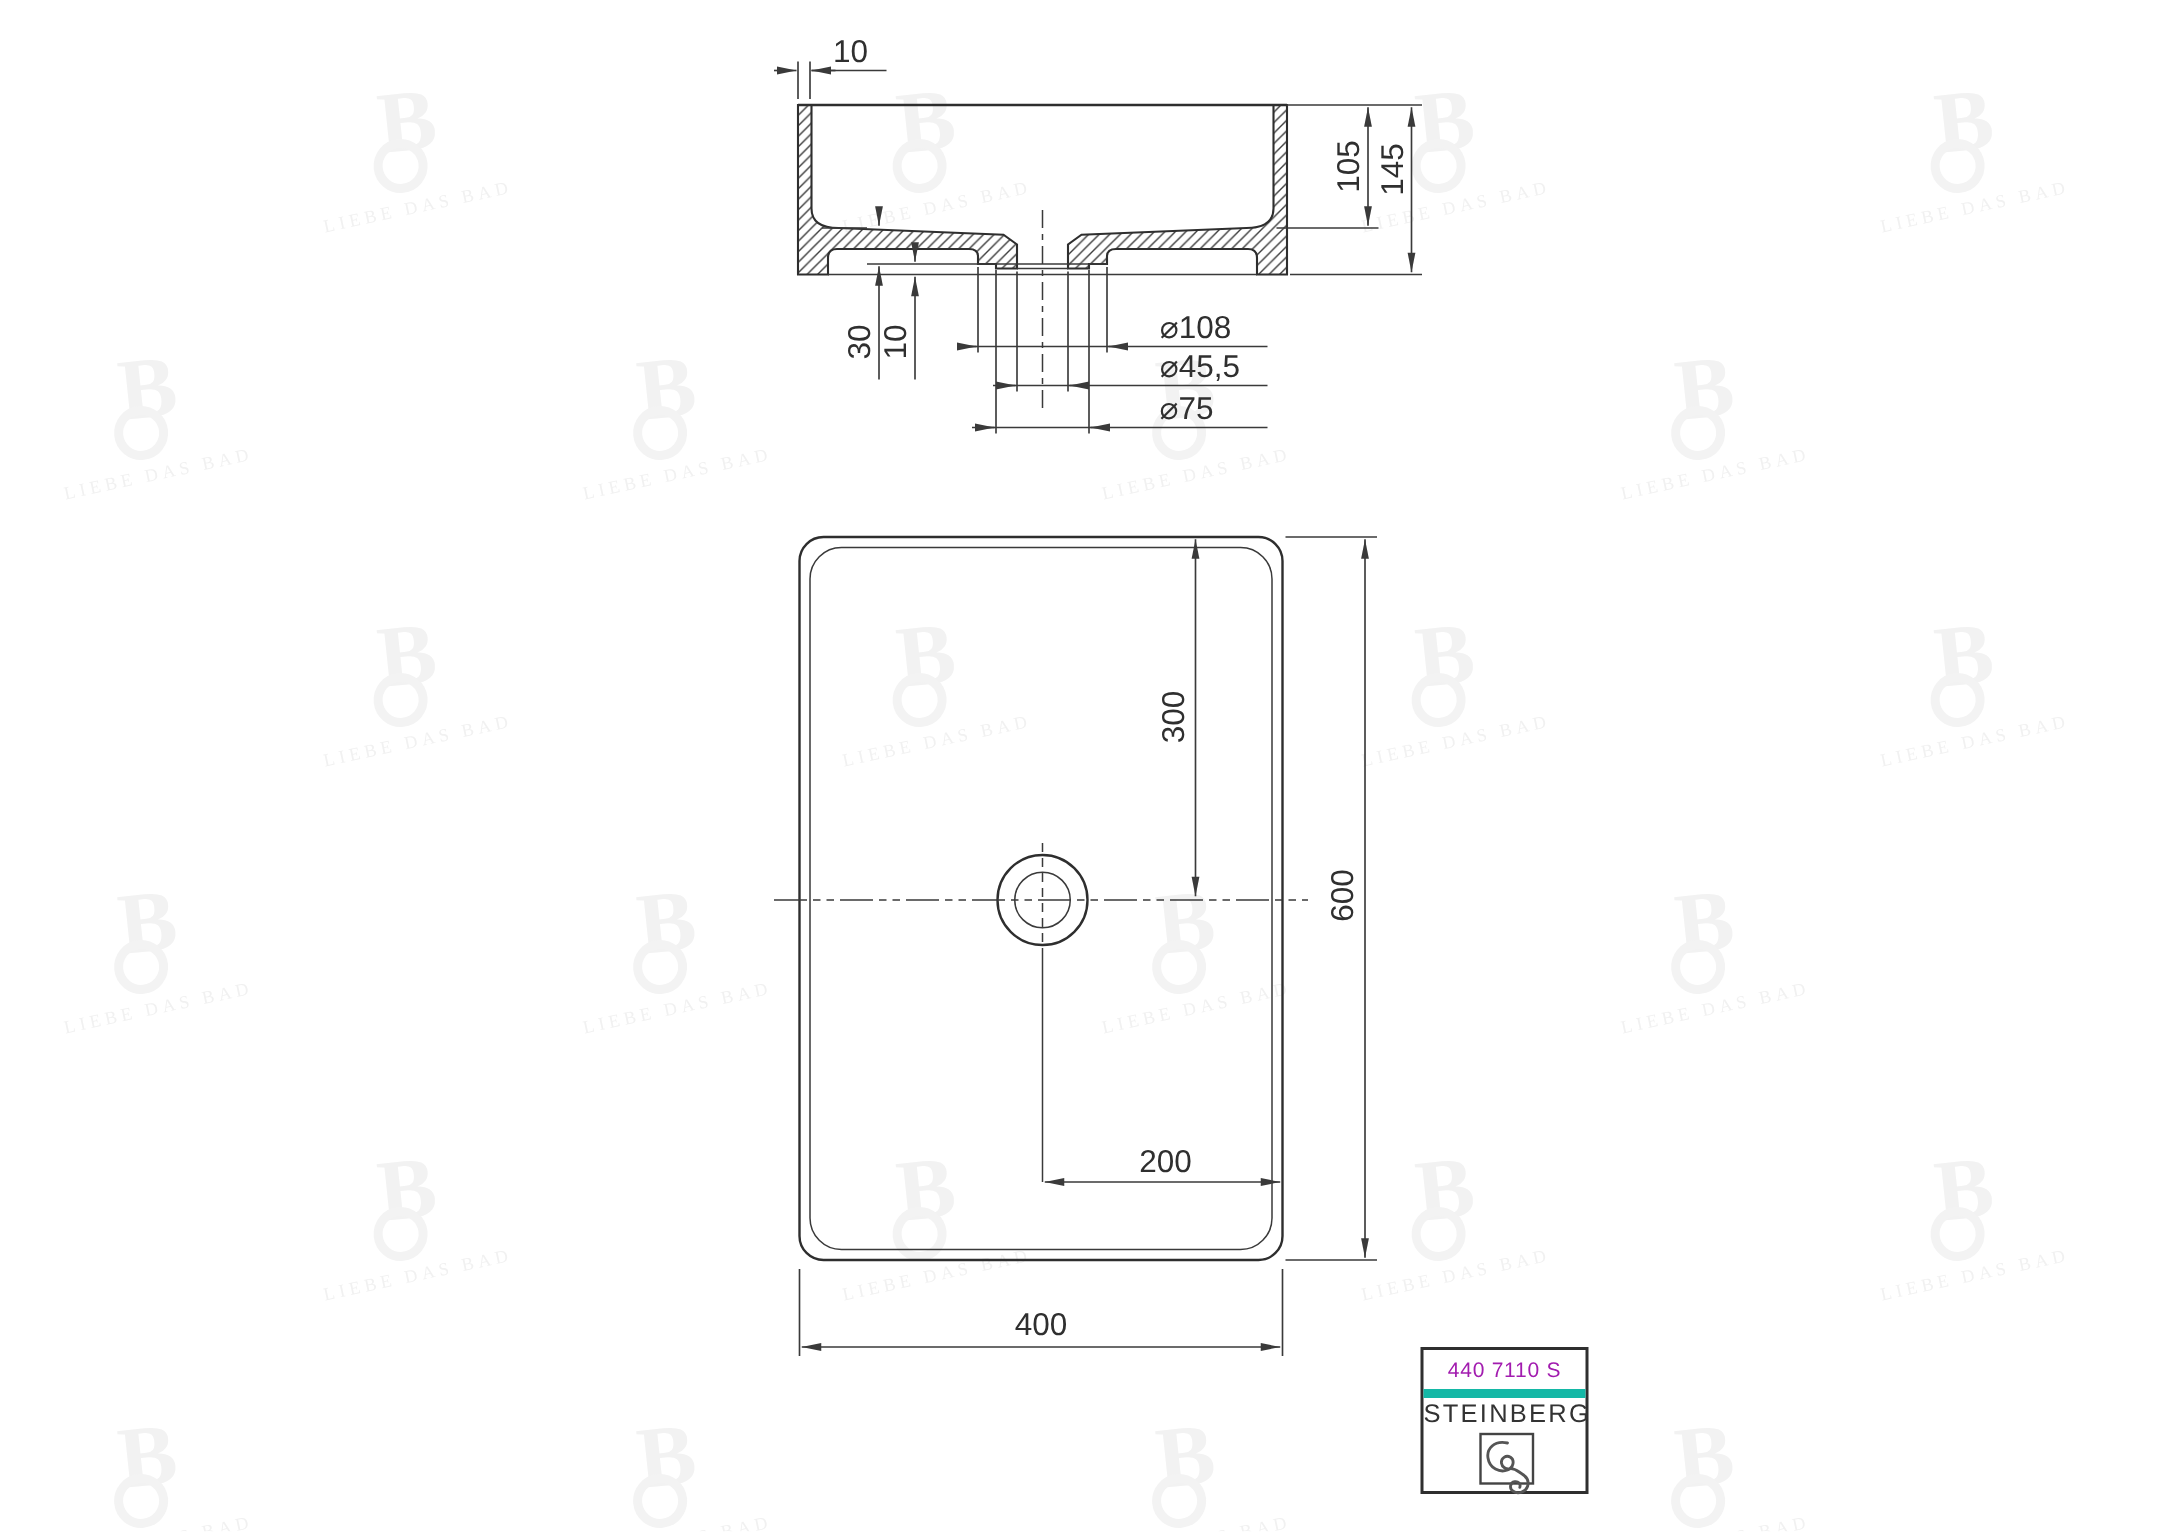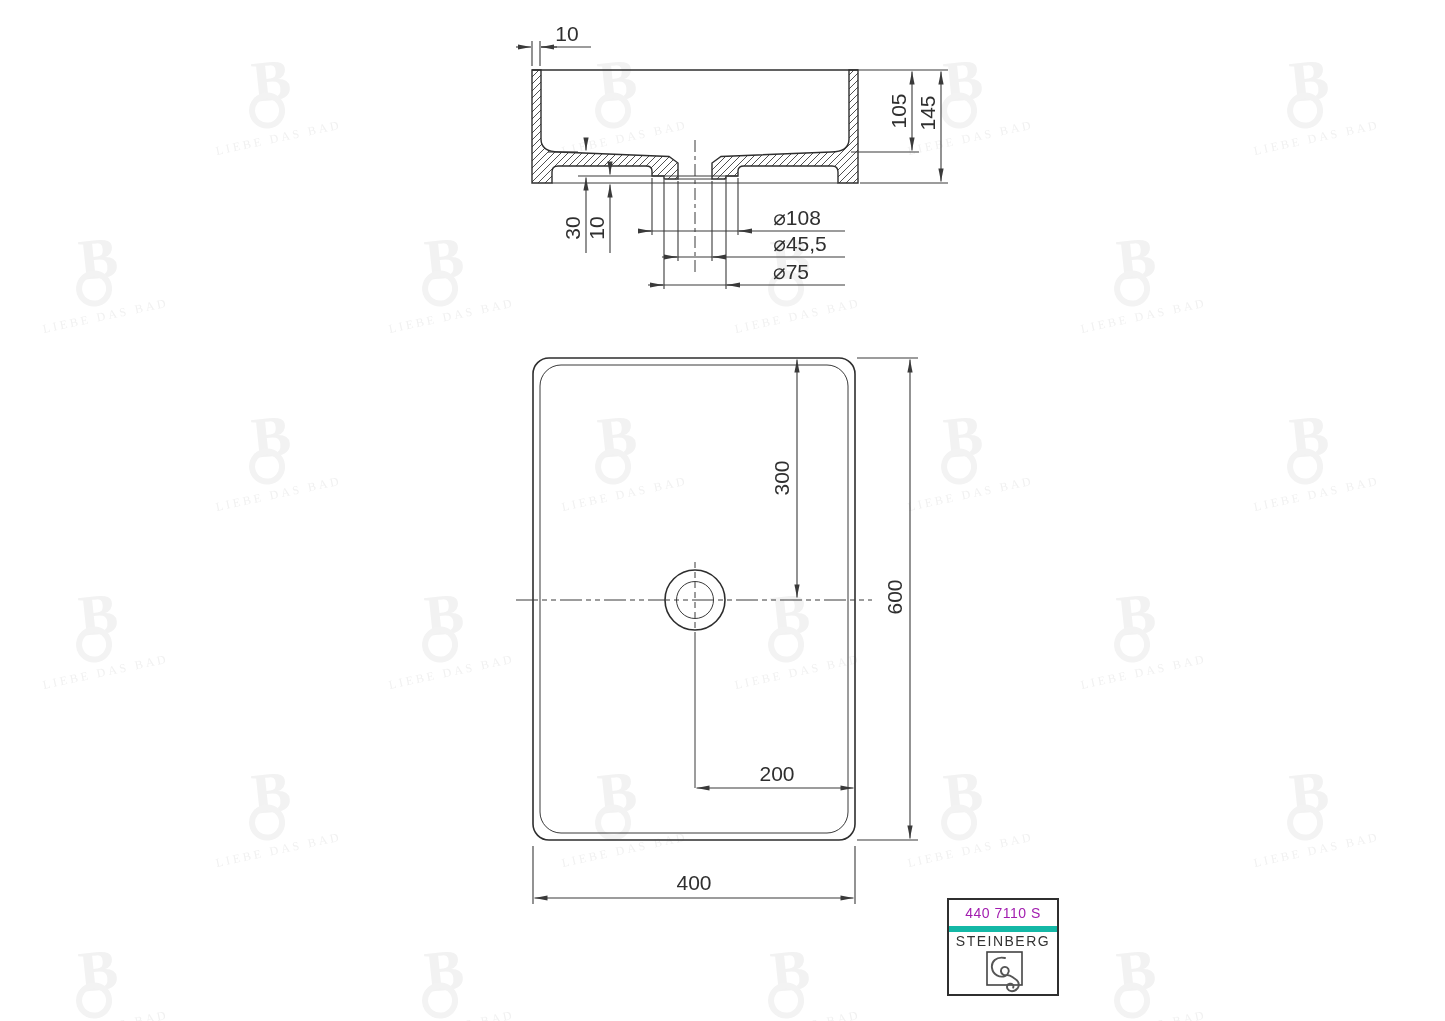--- a/index.html
+++ b/index.html
@@ -22,21 +22,21 @@
   .mat{stroke:#2e2e2e;stroke-width:1.4;}
   .thin{stroke:#3a3a3a;stroke-width:1;fill:none;}
   .dim{stroke:#3a3a3a;stroke-width:1.1;fill:none;}
   .cl{stroke:#3a3a3a;stroke-width:1;fill:none;}
   .dimtext{font-family:"Liberation Sans","DejaVu Sans",sans-serif;font-size:21px;fill:#2f2f2f;}
   
   .title-block{position:absolute;left:947px;top:898px;width:112px;height:98px;z-index:2;
         border:2px solid #2f2f2f;box-sizing:border-box;background:transparent;text-align:center;}
   .tb-article{height:26px;line-height:26px;border-bottom:6px solid #14b8a6;
         font-size:14px;color:#a21caf;letter-spacing:0.5px;}
-  .tb-brand{margin-top:1px;font-size:14px;letter-spacing:1.5px;color:#333;}
+  .tb-brand{margin-top:1px;font-size:17px;letter-spacing:1.5px;color:#333;}
   .tb-logo{display:block;margin:1px auto 0 auto;}
 </style>
 </head>
 <body>
 
 <div class="page">
 
   <div id="watermarks">
       <div class="wm" style="left: 222px; top: 58px;">
         <div class="wm-glyph">

